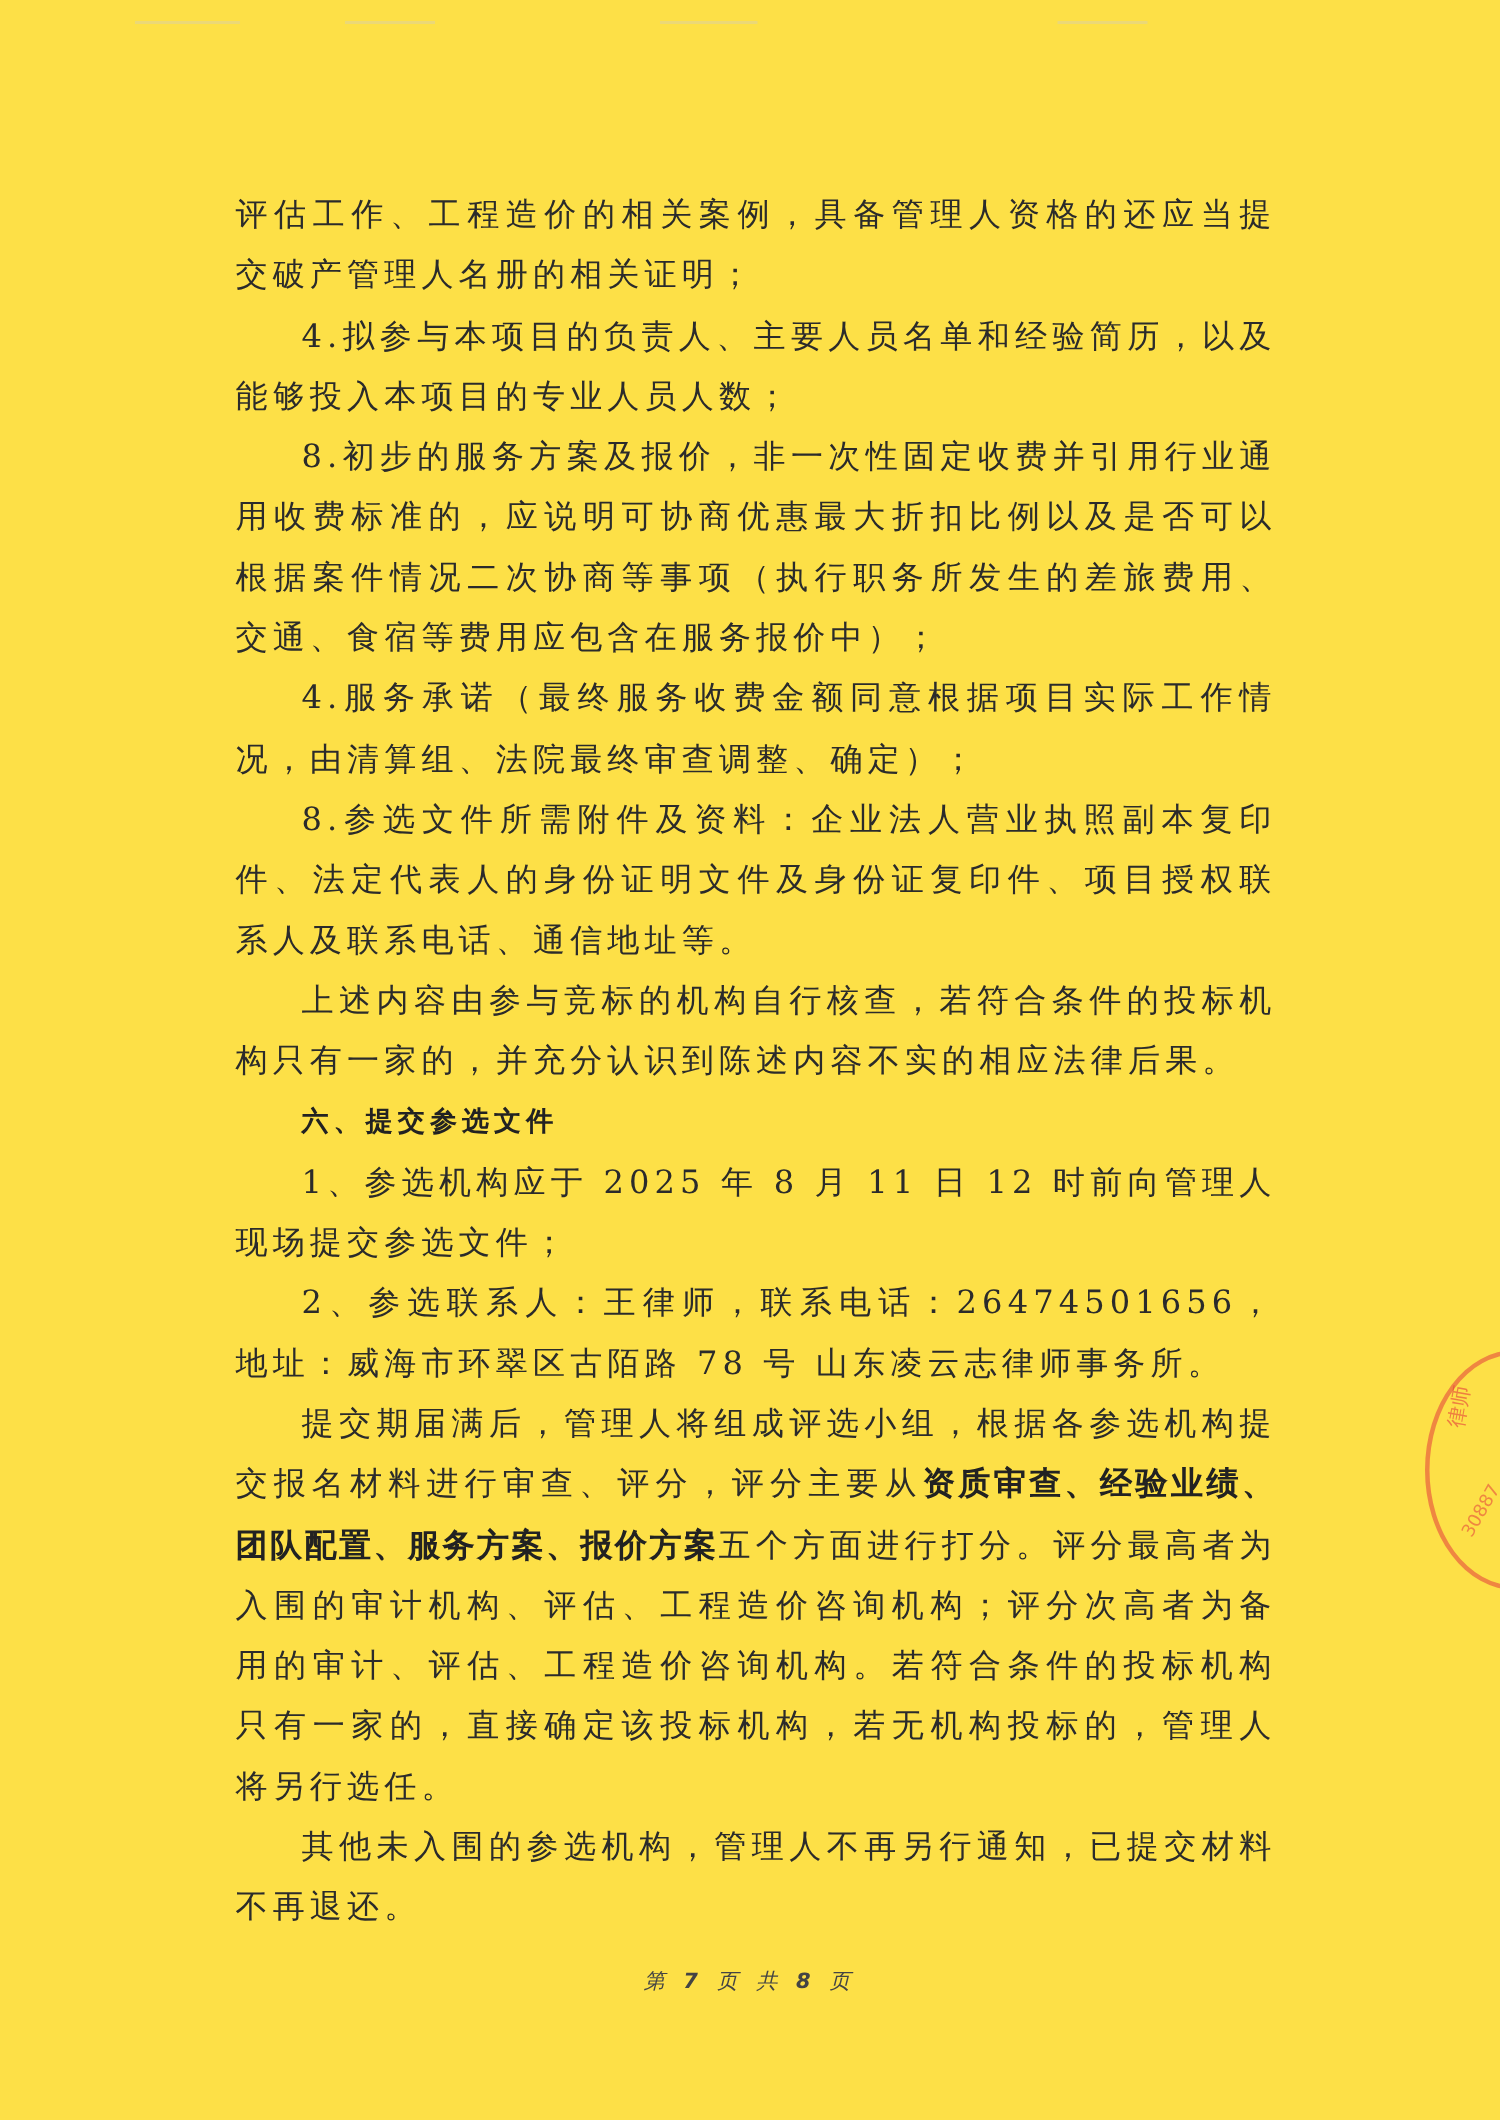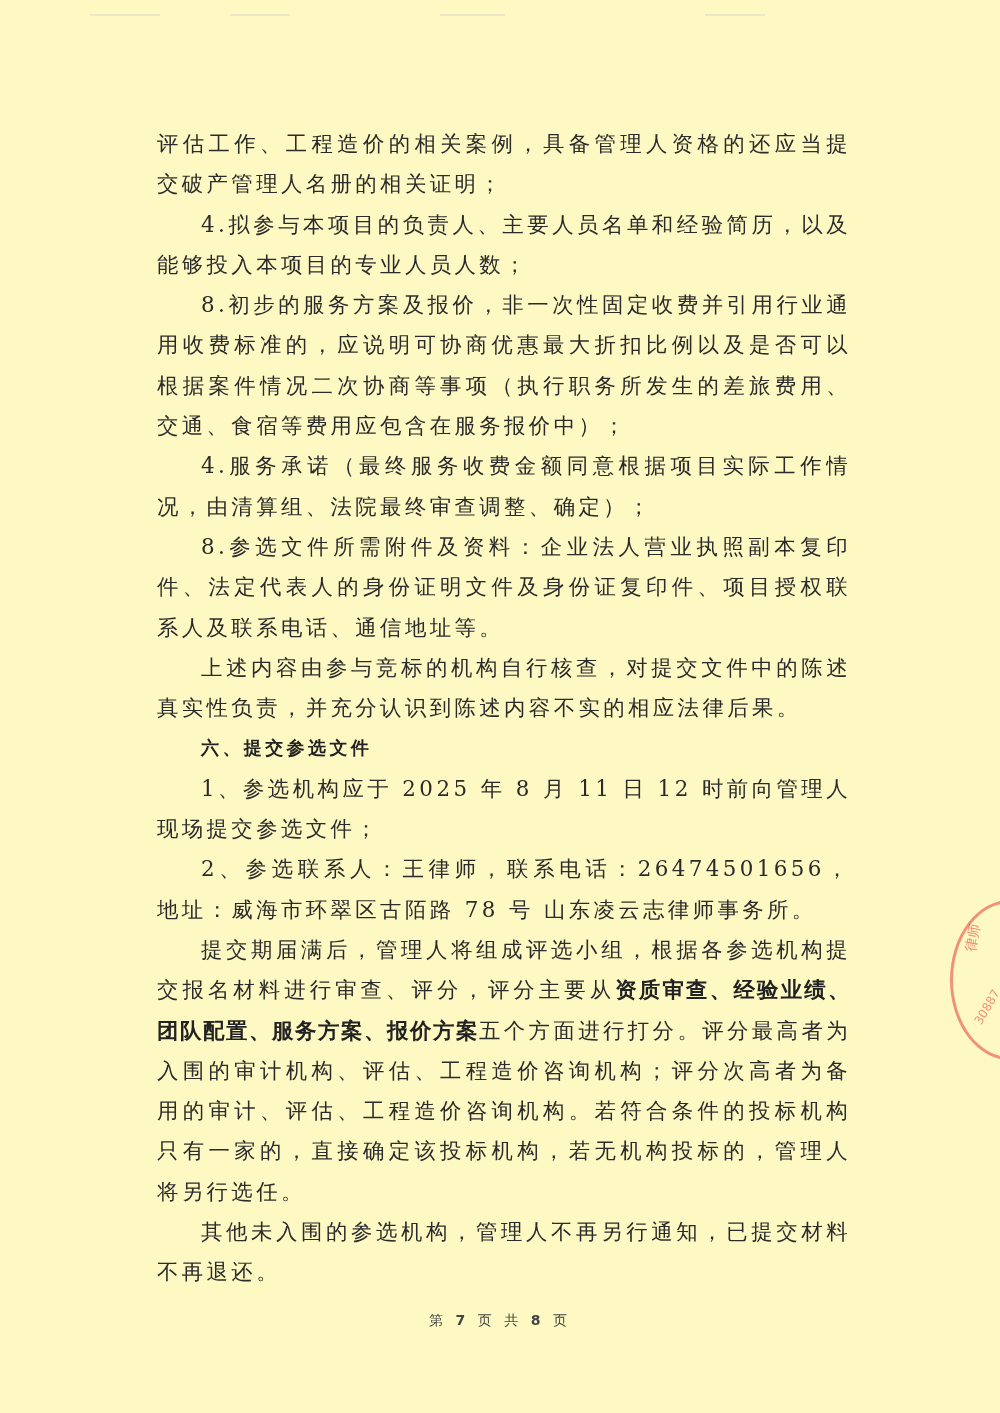--- a/index.html
+++ b/index.html
@@ -13,21 +13,21 @@
       position: relative;
       overflow: hidden;
       font-family: "DejaVu Serif", "Liberation Serif", serif;
       color: #2b2b2b;
     }
     .page {
       position: absolute;
       left: 0; top: 0;
       width: 1000px;
       height: 1413px;
-      background: #fef9c3;
+      background: #fde047;
     }
     .content {
       position: absolute;
       left: 157px;
       top: 124px;
       width: 694px;
     }
     .para {
       font-size: 21.4px;
       line-height: 40.3px;
@@ -57,20 +57,21 @@
     .footer {
       position: absolute;
       left: 0;
       width: 1000px;
       top: 1312px;
       text-align: center;
       font-family: "DejaVu Sans", "Liberation Sans", sans-serif;
       font-size: 14px;
       letter-spacing: 4px;
       color: #444;
+      font-style: italic;
     }
     .footer b { font-weight: bold; }
     .seal {
       position: absolute;
       left: 950px;
       top: 900px;
       width: 120px;
       height: 160px;
       border: 3px solid rgba(228, 60, 60, 0.55);
       border-radius: 50%;
@@ -113,21 +114,21 @@
   <div class="scan-mark" style="left:230px;top:14px;width:60px;"></div>
   <div class="scan-mark" style="left:440px;top:14px;width:65px;"></div>
   <div class="scan-mark" style="left:705px;top:14px;width:60px;"></div>
 
   <div class="content">
     <p class="para">评估工作、工程造价的相关案例，具备管理人资格的还应当提交破产管理人名册的相关证明；</p>
     <p class="para indent">4.拟参与本项目的负责人、主要人员名单和经验简历，以及能够投入本项目的专业人员人数；</p>
     <p class="para indent">8.初步的服务方案及报价，非一次性固定收费并引用行业通用收费标准的，应说明可协商优惠最大折扣比例以及是否可以根据案件情况二次协商等事项（执行职务所发生的差旅费用、交通、食宿等费用应包含在服务报价中）；</p>
     <p class="para indent">4.服务承诺（最终服务收费金额同意根据项目实际工作情况，由清算组、法院最终审查调整、确定）；</p>
     <p class="para indent">8.参选文件所需附件及资料：企业法人营业执照副本复印件、法定代表人的身份证明文件及身份证复印件、项目授权联系人及联系电话、通信地址等。</p>
-    <p class="para indent">上述内容由参与竞标的机构自行核查，对提交文件中的陈述真实性负责，并充分认识到陈述内容不实的相应法律后果。</p>
+    <p class="para indent">上述内容由参与竞标的机构自行核查，若符合条件的投标机构只有一家的，并充分认识到陈述内容不实的相应法律后果。</p>
 
     <p class="heading">六、提交参选文件</p>
     <p class="para indent">1、参选机构应于 2025 年 8 月 11 日 12 时前向管理人现场提交参选文件；</p>
     <p class="para indent">2、参选联系人：王律师，联系电话：26474501656，地址：威海市环翠区古陌路 78 号 山东凌云志律师事务所。</p>
 
     <p class="para indent"><span>提交期届满后，管理人将组成评选小组，根据各参选机构提交报名材料进行审查、评分，评分主要从</span><span class="bold">资质审查、经验业绩、团队配置、服务方案、报价方案</span><span>五个方面进行打分。评分最高者为入围的审计机构、评估、工程造价咨询机构；评分次高者为备用的审计、评估、工程造价咨询机构。若符合条件的投标机构只有一家的，直接确定该投标机构，若无机构投标的，管理人将另行选任。</span></p>
     <p class="para indent">其他未入围的参选机构，管理人不再另行通知，已提交材料不再退还。</p>
   </div>
 
   <div class="footer">

